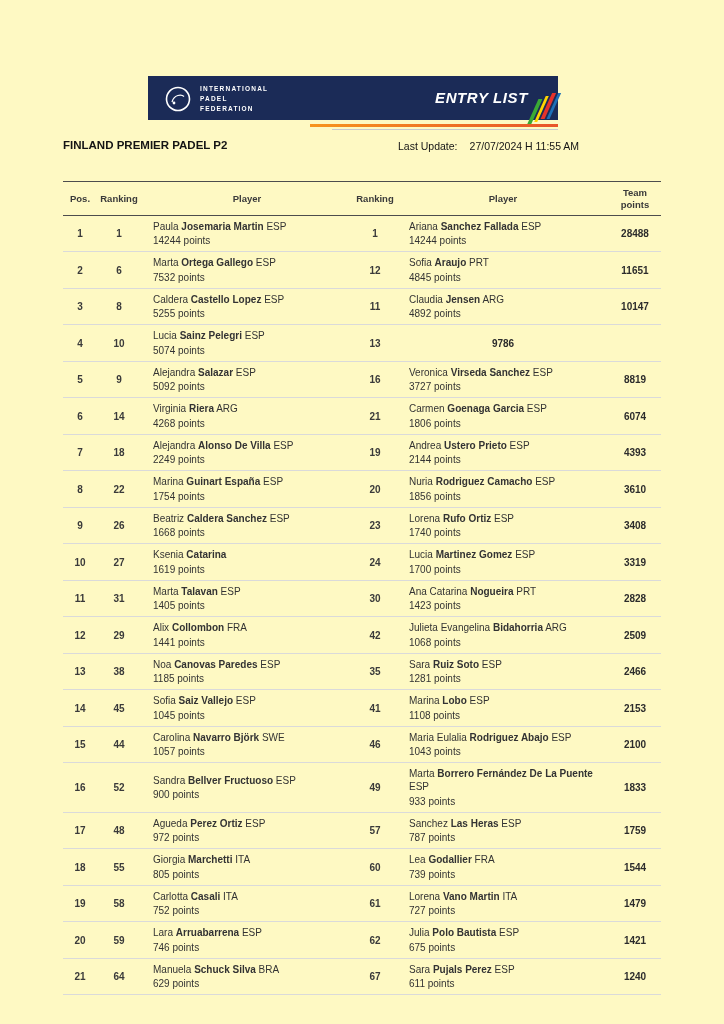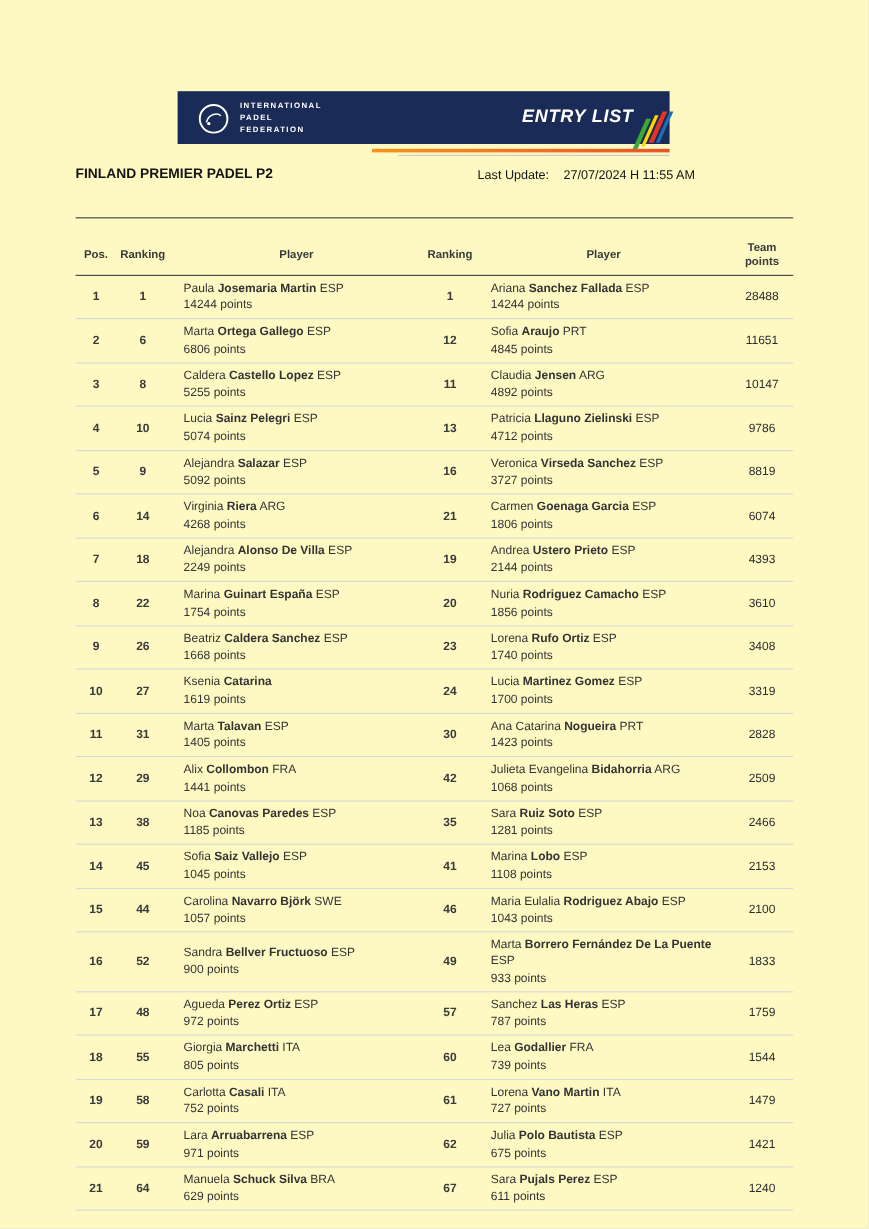--- a/index.html
+++ b/index.html
@@ -28,31 +28,31 @@
   .underline-2{position:absolute;left:332px;top:128.5px;width:226px;height:1px;background:#c9cacc;}
   
   .event-title{position:absolute;left:63px;top:139px;font-weight:bold;font-size:11.5px;color:#141414;}
   .last-update{position:absolute;left:398px;top:140px;font-size:10.5px;color:#141414;display:flex;align-items:flex-end;}
   .last-update .val{margin-left:12px;}
   
   .table{position:absolute;left:63px;top:181px;width:598px;font-size:10px;}
   .thead,.trow{display:grid;grid-template-columns:34px 44px 212px 44px 212px 52px;}
   .thead{
     border-top:1px solid #4d4d4d;border-bottom:1px solid #4d4d4d;
-    padding:19px 0 4px;font-weight:bold;color:#3a3a3a;font-size:9.5px;
+    padding:5px 0 4px;font-weight:bold;color:#3a3a3a;font-size:9.5px;
   }
   .thead .hcell{text-align:center;line-height:1.25;align-self:center;}
   .trow{border-bottom:1px solid #dadada;align-items:center;min-height:35px;}
   .cell{padding:3px 0;}
   .num{text-align:center;font-weight:bold;color:#3a3a3a;}
   .player{padding:4px 6px 4px 12px;color:#333;}
   .pname{line-height:1.3;}
   .pbold{font-weight:bold;}
   .ppoints{margin-top:2.5px;line-height:1.2;color:#333;}
-  .team{text-align:center;font-weight:normal;color:#2c2c2c;}
+  .team{text-align:center;font-weight:bold;color:#2c2c2c;}
 </style>
 </head>
 <body>
 
 <div class="page">
 
   <div class="banner">
     <div class="logo">
       <span class="logo-ring">
         <svg width="28" height="28" viewBox="0 0 28 28" aria-hidden="true">
@@ -106,21 +106,21 @@
             <div class="pname"><span>Ariana </span><span class="pbold">Sanchez Fallada</span><span> ESP</span></div>
             <div class="ppoints">14244 points</div>
           </div>
           <div class="cell team">28488</div>
         </div>
         <div class="trow">
           <div class="cell num">2</div>
           <div class="cell num">6</div>
           <div class="cell player">
             <div class="pname"><span>Marta </span><span class="pbold">Ortega Gallego</span><span> ESP</span></div>
-            <div class="ppoints">6806 points</div>
+            <div class="ppoints">7532 points</div>
           </div>
           <div class="cell num">12</div>
           <div class="cell player">
             <div class="pname"><span>Sofia </span><span class="pbold">Araujo</span><span> PRT</span></div>
             <div class="ppoints">4845 points</div>
           </div>
           <div class="cell team">11651</div>
         </div>
         <div class="trow">
           <div class="cell num">3</div>
@@ -137,24 +137,20 @@
           <div class="cell team">10147</div>
         </div>
         <div class="trow">
           <div class="cell num">4</div>
           <div class="cell num">10</div>
           <div class="cell player">
             <div class="pname"><span>Lucia </span><span class="pbold">Sainz Pelegri</span><span> ESP</span></div>
             <div class="ppoints">5074 points</div>
           </div>
           <div class="cell num">13</div>
-          <div class="cell player">
-            <div class="pname"><span>Patricia </span><span class="pbold">Llaguno Zielinski</span><span> ESP</span></div>
-            <div class="ppoints">4712 points</div>
-          </div>
           <div class="cell team">9786</div>
         </div>
         <div class="trow">
           <div class="cell num">5</div>
           <div class="cell num">9</div>
           <div class="cell player">
             <div class="pname"><span>Alejandra </span><span class="pbold">Salazar</span><span> ESP</span></div>
             <div class="ppoints">5092 points</div>
           </div>
           <div class="cell num">16</div>
@@ -358,21 +354,21 @@
             <div class="pname"><span>Lorena </span><span class="pbold">Vano Martin</span><span> ITA</span></div>
             <div class="ppoints">727 points</div>
           </div>
           <div class="cell team">1479</div>
         </div>
         <div class="trow">
           <div class="cell num">20</div>
           <div class="cell num">59</div>
           <div class="cell player">
             <div class="pname"><span>Lara </span><span class="pbold">Arruabarrena</span><span> ESP</span></div>
-            <div class="ppoints">971 points</div>
+            <div class="ppoints">746 points</div>
           </div>
           <div class="cell num">62</div>
           <div class="cell player">
             <div class="pname"><span>Julia </span><span class="pbold">Polo Bautista</span><span> ESP</span></div>
             <div class="ppoints">675 points</div>
           </div>
           <div class="cell team">1421</div>
         </div>
         <div class="trow">
           <div class="cell num">21</div>

